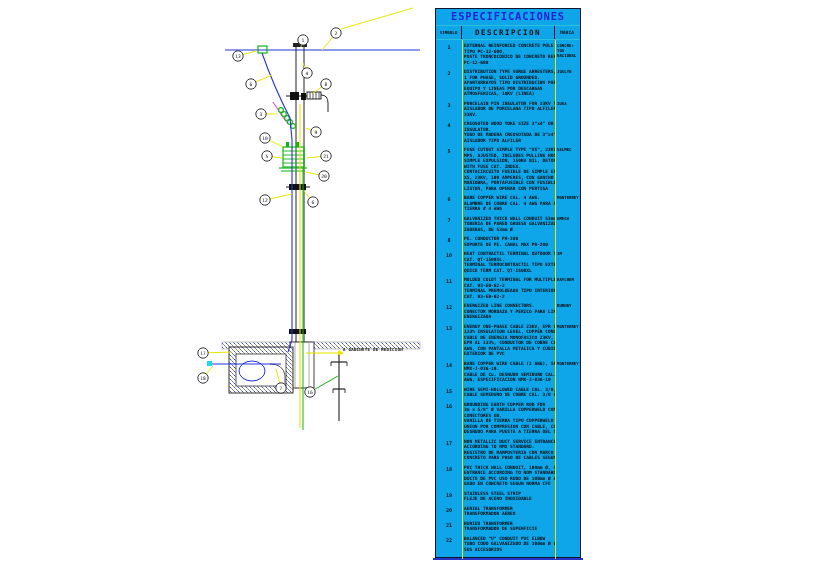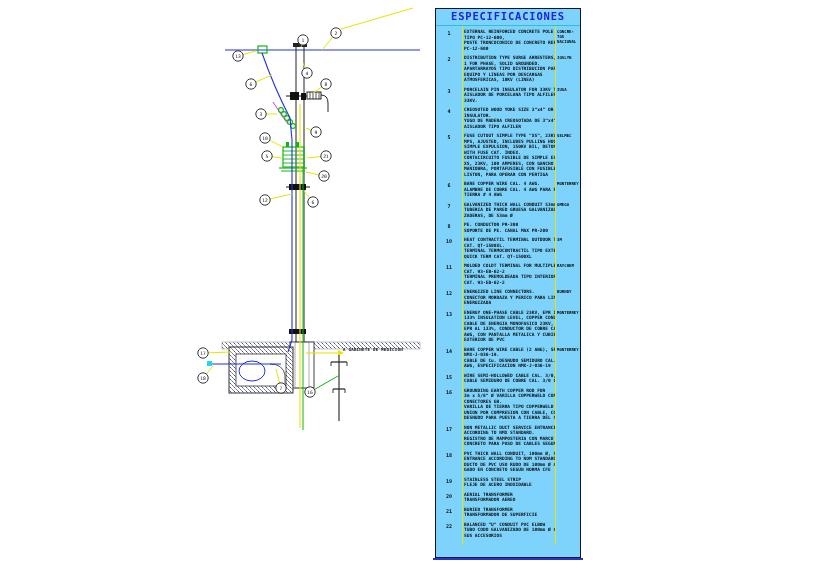--- a/index.html
+++ b/index.html
@@ -6,21 +6,21 @@
   .page{position:relative;width:825px;height:566px;background:#fff;font-family:"DejaVu Sans Mono","Liberation Mono",monospace;}
   
   .drawing{position:absolute;left:0;top:0;}
   .fig-note{position:absolute;left:343px;top:347px;font-size:4.2px;font-weight:bold;color:#111;white-space:nowrap;letter-spacing:.2px;}
   .fig-title{position:absolute;left:197px;top:423px;width:176px;text-align:center;color:#23232b;}
   .fig-title .t1{font-size:7px;font-weight:bold;line-height:7px;letter-spacing:.4px;}
   .fig-title .t2{font-size:7px;font-weight:bold;line-height:8px;letter-spacing:.4px;border-bottom:1px solid #7a7a7a;}
   .fig-title .rule{height:2px;background:#2436c8;margin-top:1px;}
   .fig-title .scale{font-size:4px;font-weight:bold;color:#1a1a50;text-align:right;margin-top:1px;letter-spacing:.3px;}
   
-  .spec{position:absolute;left:435px;top:8px;width:146px;height:550px;border:1.6px solid #14142e;background:#7dd3fc;box-sizing:border-box;}
+  .spec{position:absolute;left:435px;top:8px;width:146px;height:550px;border:1.6px solid #14142e;background:#0ea5e9;box-sizing:border-box;}
   .tbl-title{height:16px;line-height:15px;text-align:center;font-size:10.5px;font-weight:bold;color:#2222d8;letter-spacing:.8px;border-bottom:1.6px solid #2cc0dc;}
   .tbl-head{position:relative;display:flex;height:13px;border-bottom:1.4px solid #2cc0dc;}
   .tbl-head .h{display:flex;align-items:center;justify-content:center;color:#111;box-sizing:border-box;}
   .h-sym{width:26px;font-size:4.2px;font-weight:bold;border-right:1px solid #14142e;}
   .h-desc{width:93px;font-size:7.5px;font-weight:bold;letter-spacing:1.5px;border-right:1px solid #14142e;}
   .h-marca{width:24px;font-size:4.6px;font-weight:bold;}
   .tbl-body{position:relative;padding-top:3px;height:516px;overflow:hidden;}
   .vline{position:absolute;top:0;bottom:0;width:1px;background:#e9e400;z-index:3;}
   .vline.v1{left:26px;} .vline.v2{left:119px;}
   .spec-row{display:flex;align-items:flex-start;margin-bottom:4px;}
@@ -193,20 +193,25 @@
         <circle cx="310" cy="392" r="5.2" fill="#ffffff" stroke="#20202a" stroke-width="0.9"></circle>
         <text x="310" y="393.7" text-anchor="middle" font-size="4.6" font-family="&quot;DejaVu Sans Mono&quot;, monospace" fill="#111">16</text>
       </g>
   </svg>
 
   <div class="fig-note">A GABINETE DE MEDICION</div>
 
 
   <div class="spec">
     <div class="tbl-title">ESPECIFICACIONES</div>
+    <div class="tbl-head">
+      <div class="h h-sym">SIMBOLO</div>
+      <div class="h h-desc">DESCRIPCION</div>
+      <div class="h h-marca">MARCA</div>
+    </div>
     <div class="tbl-body">
       <div class="vline v1"></div>
       <div class="vline v2"></div>
     <div class="spec-row">
           <div class="c-sym">1</div>
           <div class="c-desc">
             <div>EXTERNAL REINFORCED CONCRETE POLE</div>
             <div>TIPO PC-12-600,</div>
             <div>POSTE TRONCOCONICO DE CONCRETO REFORZADO</div>
             <div>PC-12-600</div>

